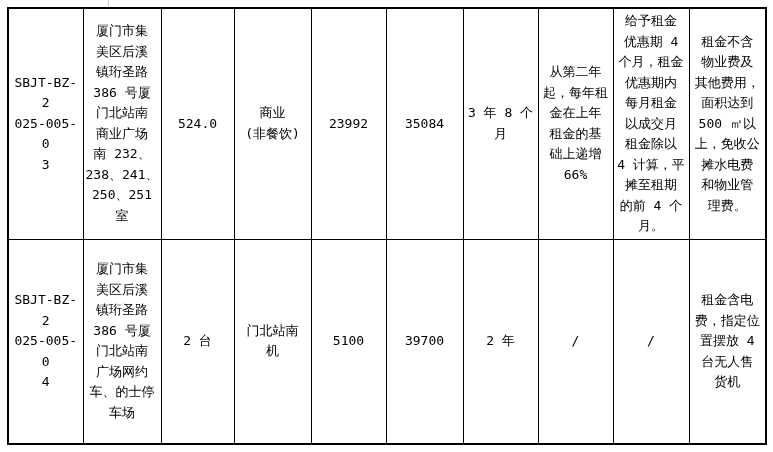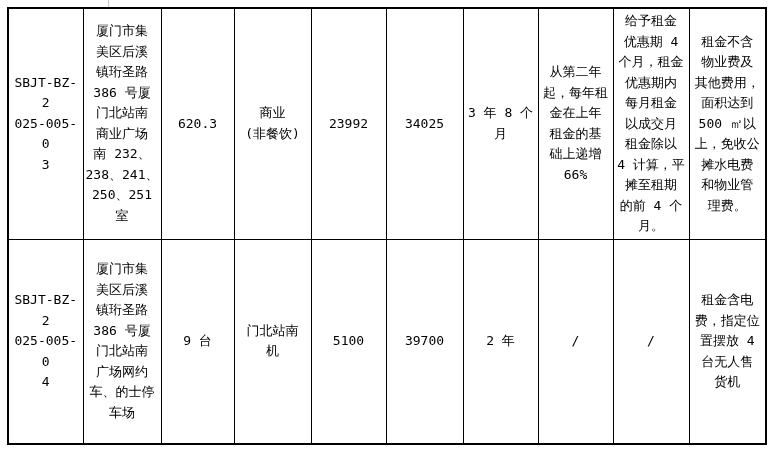--- a/index.html
+++ b/index.html
@@ -86,25 +86,25 @@
         <td>厦门市集
 美区后溪
 镇珩圣路
 386 号厦
 门北站南
 商业广场
 南 232、
 238、241、
 250、251
 室</td>
-        <td>620.3</td>
+        <td>524.0</td>
         <td>商业
 (非餐饮)</td>
         <td>23992</td>
-        <td>34025</td>
+        <td>35084</td>
         <td>3 年 8 个月</td>
         <td>从第二年
 起，每年租
 金在上年
 租金的基
 础上递增
 66%</td>
         <td>给予租金
 优惠期 4
 个月，租金
@@ -131,21 +131,21 @@
 025-005-0
 4</td>
         <td>厦门市集
 美区后溪
 镇珩圣路
 386 号厦
 门北站南
 广场网约
 车、的士停
 车场</td>
-        <td>9 台</td>
+        <td>2 台</td>
         <td>门北站南
 机</td>
         <td>5100</td>
         <td>39700</td>
         <td>2 年</td>
         <td>/</td>
         <td>/</td>
         <td>租金含电
 费，指定位
 置摆放 4

